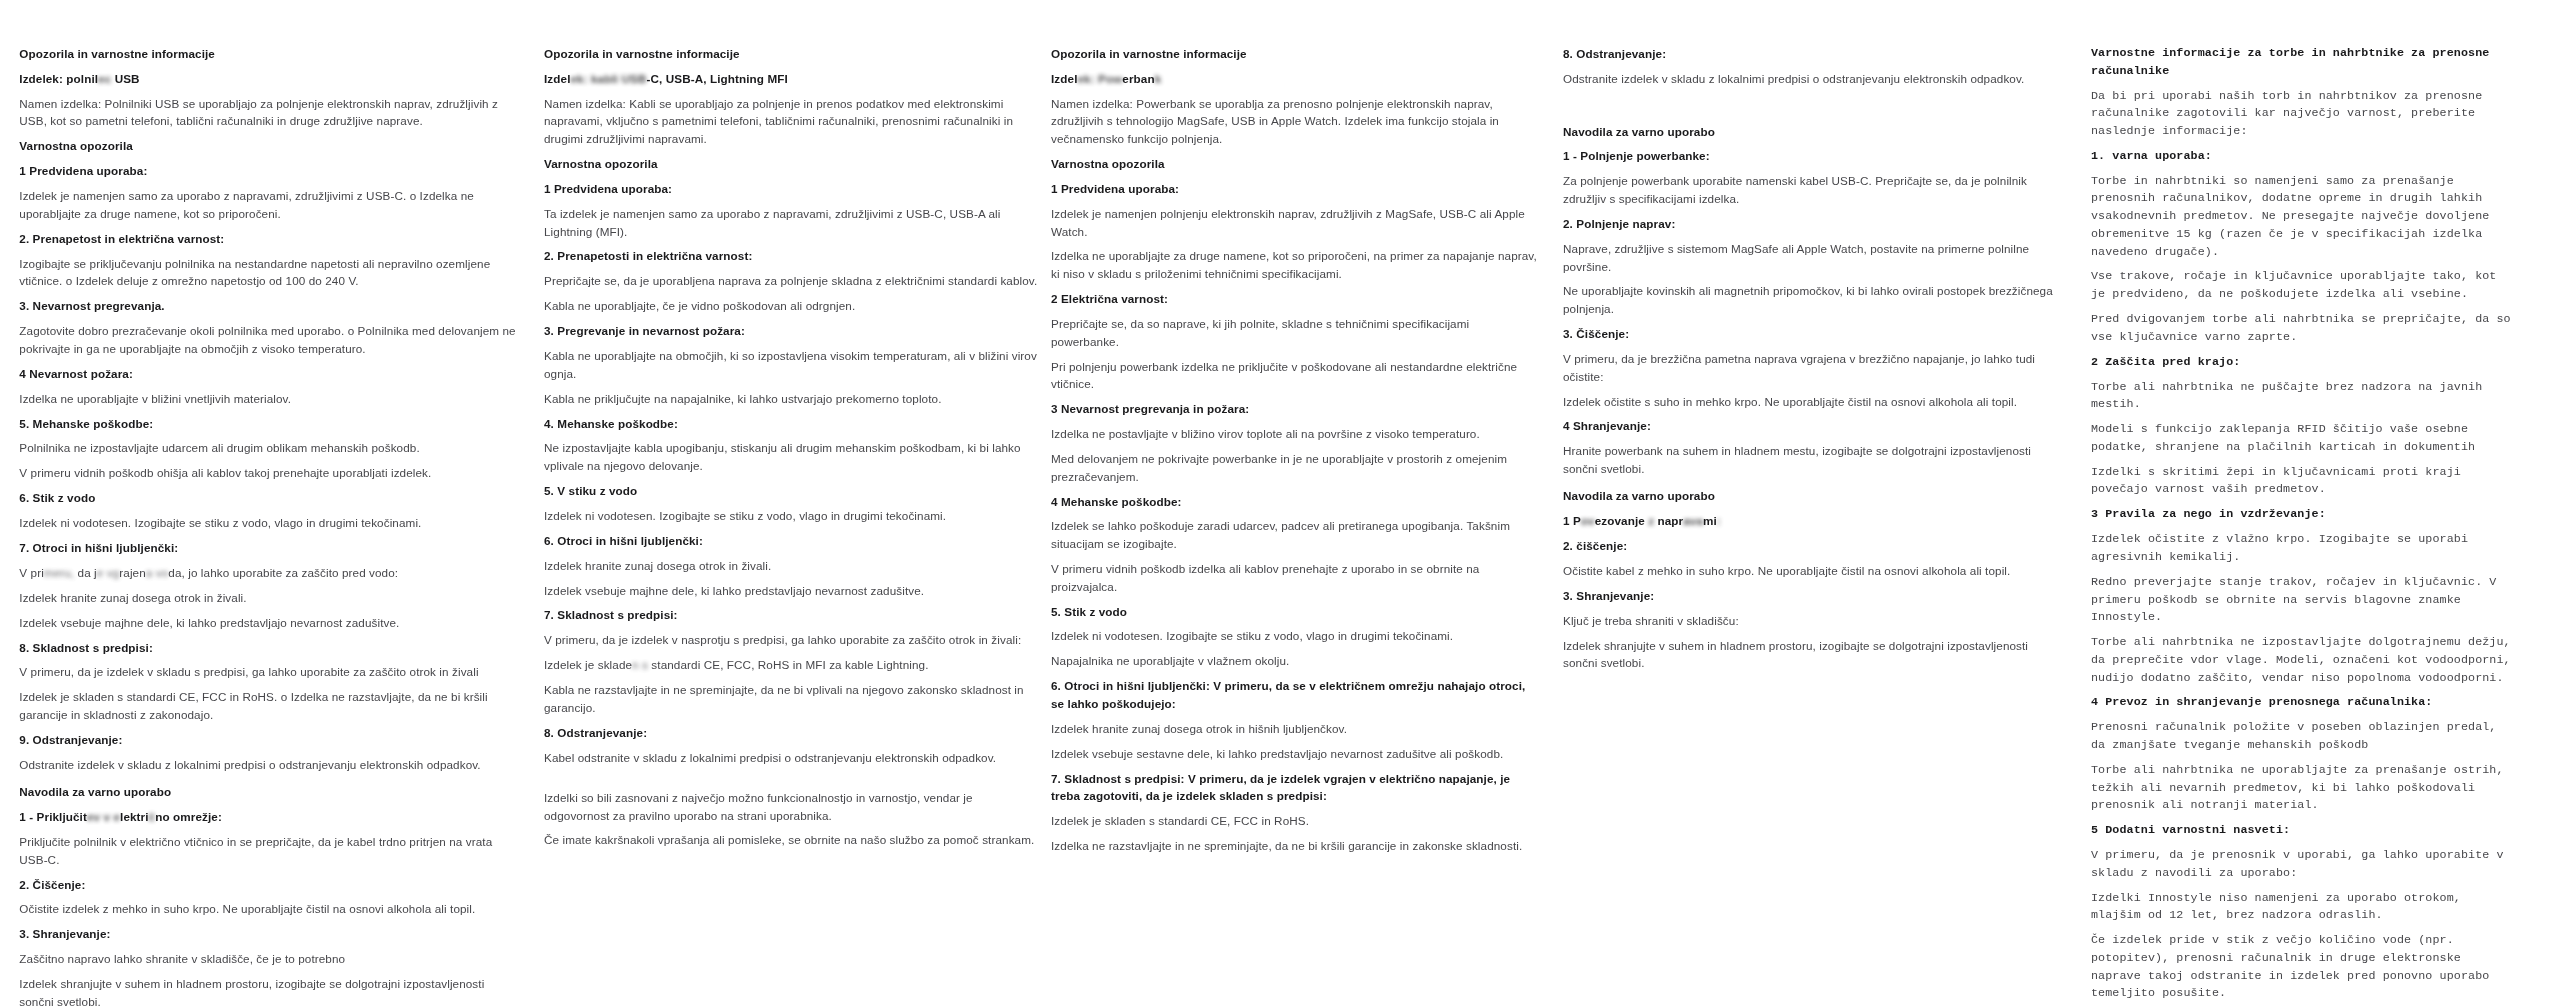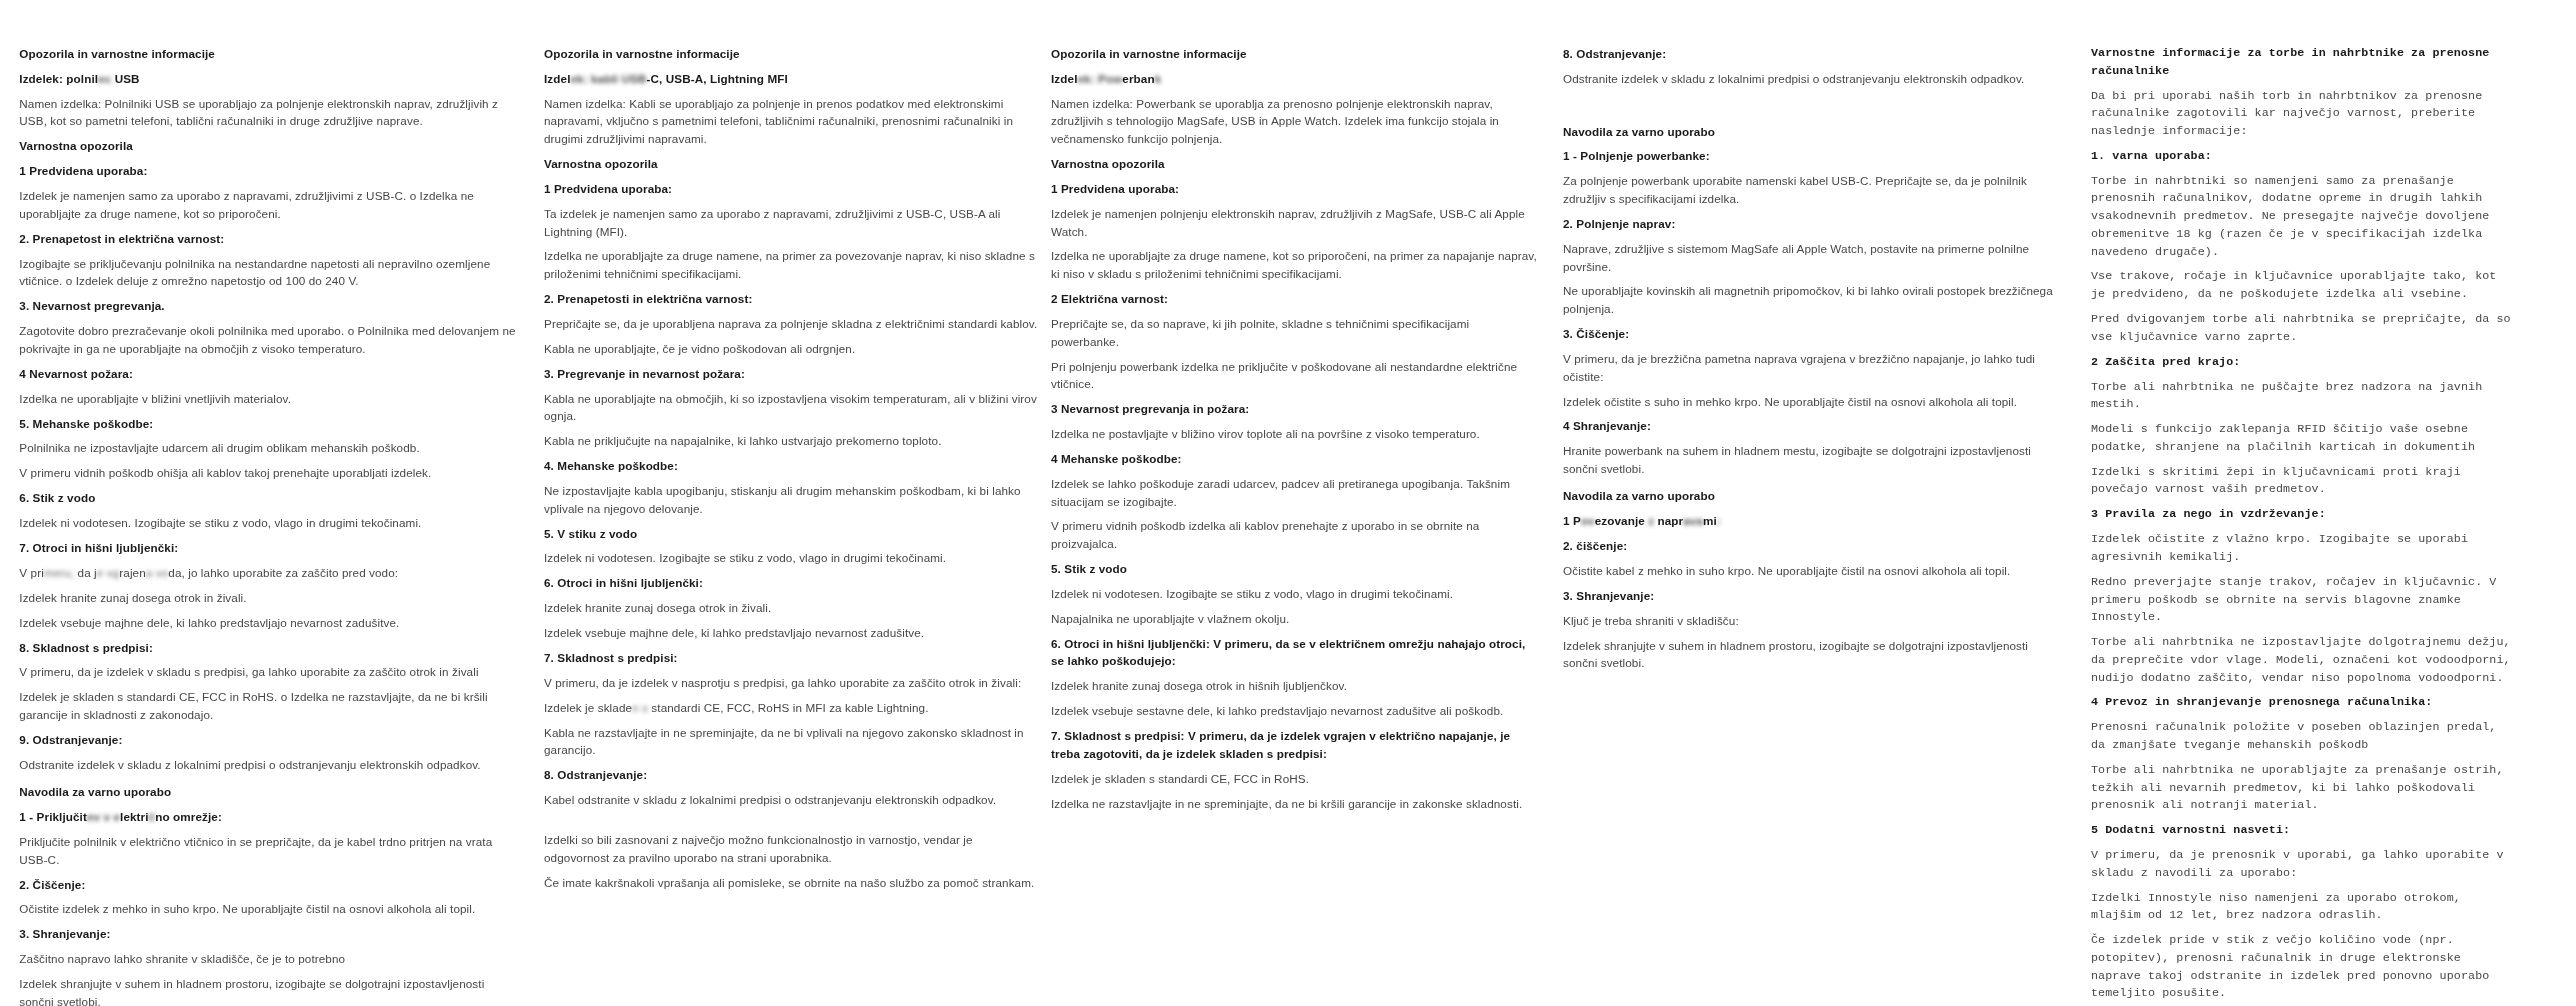--- a/index.html
+++ b/index.html
@@ -72,21 +72,20 @@
       <div class="block para">Zaščitno napravo lahko shranite v skladišče, če je to potrebno</div>
       <div class="block para">Izdelek shranjujte v suhem in hladnem prostoru, izogibajte se dolgotrajni izpostavljenosti sončni svetlobi.</div>
     </section>
   <section class="col" id="col1">
       <div class="block hd">Opozorila in varnostne informacije</div>
       <div class="block hd"><span>Izdel</span><span class="redacted">ek: kabli USB</span><span>-C, USB-A, Lightning MFI</span></div>
       <div class="block para">Namen izdelka: Kabli se uporabljajo za polnjenje in prenos podatkov med elektronskimi napravami, vključno s pametnimi telefoni, tabličnimi računalniki, prenosnimi računalniki in drugimi združljivimi napravami.</div>
       <div class="block hd">Varnostna opozorila</div>
       <div class="block hd">1 Predvidena uporaba:</div>
       <div class="block para">Ta izdelek je namenjen samo za uporabo z napravami, združljivimi z USB-C, USB-A ali Lightning (MFI).</div>
-      <div class="block para">Izdelka ne uporabljajte za druge namene, na primer za povezovanje naprav, ki niso skladne s priloženimi tehničnimi specifikacijami.</div>
       <div class="block hd">2. Prenapetosti in električna varnost:</div>
       <div class="block para">Prepričajte se, da je uporabljena naprava za polnjenje skladna z električnimi standardi kablov.</div>
       <div class="block para">Kabla ne uporabljajte, če je vidno poškodovan ali odrgnjen.</div>
       <div class="block hd">3. Pregrevanje in nevarnost požara:</div>
       <div class="block para">Kabla ne uporabljajte na območjih, ki so izpostavljena visokim temperaturam, ali v bližini virov ognja.</div>
       <div class="block para">Kabla ne priključujte na napajalnike, ki lahko ustvarjajo prekomerno toploto.</div>
       <div class="block hd">4. Mehanske poškodbe:</div>
       <div class="block para">Ne izpostavljajte kabla upogibanju, stiskanju ali drugim mehanskim poškodbam, ki bi lahko vplivale na njegovo delovanje.</div>
       <div class="block hd">5. V stiku z vodo</div>
       <div class="block para">Izdelek ni vodotesen. Izogibajte se stiku z vodo, vlago in drugimi tekočinami.</div>
@@ -108,20 +107,21 @@
       <div class="block para">Namen izdelka: Powerbank se uporablja za prenosno polnjenje elektronskih naprav, združljivih s tehnologijo MagSafe, USB in Apple Watch. Izdelek ima funkcijo stojala in večnamensko funkcijo polnjenja.</div>
       <div class="block hd">Varnostna opozorila</div>
       <div class="block hd">1 Predvidena uporaba:</div>
       <div class="block para">Izdelek je namenjen polnjenju elektronskih naprav, združljivih z MagSafe, USB-C ali Apple Watch.</div>
       <div class="block para">Izdelka ne uporabljajte za druge namene, kot so priporočeni, na primer za napajanje naprav, ki niso v skladu s priloženimi tehničnimi specifikacijami.</div>
       <div class="block hd">2 Električna varnost:</div>
       <div class="block para">Prepričajte se, da so naprave, ki jih polnite, skladne s tehničnimi specifikacijami powerbanke.</div>
       <div class="block para">Pri polnjenju powerbank izdelka ne priključite v poškodovane ali nestandardne električne vtičnice.</div>
       <div class="block hd">3 Nevarnost pregrevanja in požara:</div>
       <div class="block para">Izdelka ne postavljajte v bližino virov toplote ali na površine z visoko temperaturo.</div>
+      <div class="block para">Med delovanjem ne pokrivajte powerbanke in je ne uporabljajte v prostorih z omejenim prezračevanjem.</div>
       <div class="block hd">4 Mehanske poškodbe:</div>
       <div class="block para">Izdelek se lahko poškoduje zaradi udarcev, padcev ali pretiranega upogibanja. Takšnim situacijam se izogibajte.</div>
       <div class="block para">V primeru vidnih poškodb izdelka ali kablov prenehajte z uporabo in se obrnite na proizvajalca.</div>
       <div class="block hd">5. Stik z vodo</div>
       <div class="block para">Izdelek ni vodotesen. Izogibajte se stiku z vodo, vlago in drugimi tekočinami.</div>
       <div class="block para">Napajalnika ne uporabljajte v vlažnem okolju.</div>
       <div class="block hd">6. Otroci in hišni ljubljenčki: V primeru, da se v električnem omrežju nahajajo otroci, se lahko poškodujejo:</div>
       <div class="block para">Izdelek hranite zunaj dosega otrok in hišnih ljubljenčkov.</div>
       <div class="block para">Izdelek vsebuje sestavne dele, ki lahko predstavljajo nevarnost zadušitve ali poškodb.</div>
       <div class="block hd">7. Skladnost s predpisi: V primeru, da je izdelek vgrajen v električno napajanje, je treba zagotoviti, da je izdelek skladen s predpisi:</div>
@@ -147,21 +147,21 @@
       <div class="block hd">2. čiščenje:</div>
       <div class="block para">Očistite kabel z mehko in suho krpo. Ne uporabljajte čistil na osnovi alkohola ali topil.</div>
       <div class="block hd">3. Shranjevanje:</div>
       <div class="block para">Ključ je treba shraniti v skladišču:</div>
       <div class="block para">Izdelek shranjujte v suhem in hladnem prostoru, izogibajte se dolgotrajni izpostavljenosti sončni svetlobi.</div>
     </section>
   <section class="col" id="col4">
       <div class="block hd">Varnostne informacije za torbe in nahrbtnike za prenosne računalnike</div>
       <div class="block para">Da bi pri uporabi naših torb in nahrbtnikov za prenosne računalnike zagotovili kar največjo varnost, preberite naslednje informacije:</div>
       <div class="block hd">1. varna uporaba:</div>
-      <div class="block para">Torbe in nahrbtniki so namenjeni samo za prenašanje prenosnih računalnikov, dodatne opreme in drugih lahkih vsakodnevnih predmetov. Ne presegajte največje dovoljene obremenitve 18 kg (razen če je v specifikacijah izdelka navedeno drugače).</div>
+      <div class="block para">Torbe in nahrbtniki so namenjeni samo za prenašanje prenosnih računalnikov, dodatne opreme in drugih lahkih vsakodnevnih predmetov. Ne presegajte največje dovoljene obremenitve 15 kg (razen če je v specifikacijah izdelka navedeno drugače).</div>
       <div class="block para">Vse trakove, ročaje in ključavnice uporabljajte tako, kot je predvideno, da ne poškodujete izdelka ali vsebine.</div>
       <div class="block para">Pred dvigovanjem torbe ali nahrbtnika se prepričajte, da so vse ključavnice varno zaprte.</div>
       <div class="block hd">2 Zaščita pred krajo:</div>
       <div class="block para">Torbe ali nahrbtnika ne puščajte brez nadzora na javnih mestih.</div>
       <div class="block para">Modeli s funkcijo zaklepanja RFID ščitijo vaše osebne podatke, shranjene na plačilnih karticah in dokumentih</div>
       <div class="block para">Izdelki s skritimi žepi in ključavnicami proti kraji povečajo varnost vaših predmetov.</div>
       <div class="block hd">3 Pravila za nego in vzdrževanje:</div>
       <div class="block para">Izdelek očistite z vlažno krpo. Izogibajte se uporabi agresivnih kemikalij.</div>
       <div class="block para">Redno preverjajte stanje trakov, ročajev in ključavnic. V primeru poškodb se obrnite na servis blagovne znamke Innostyle.</div>
       <div class="block para">Torbe ali nahrbtnika ne izpostavljajte dolgotrajnemu dežju, da preprečite vdor vlage. Modeli, označeni kot vodoodporni, nudijo dodatno zaščito, vendar niso popolnoma vodoodporni.</div>

